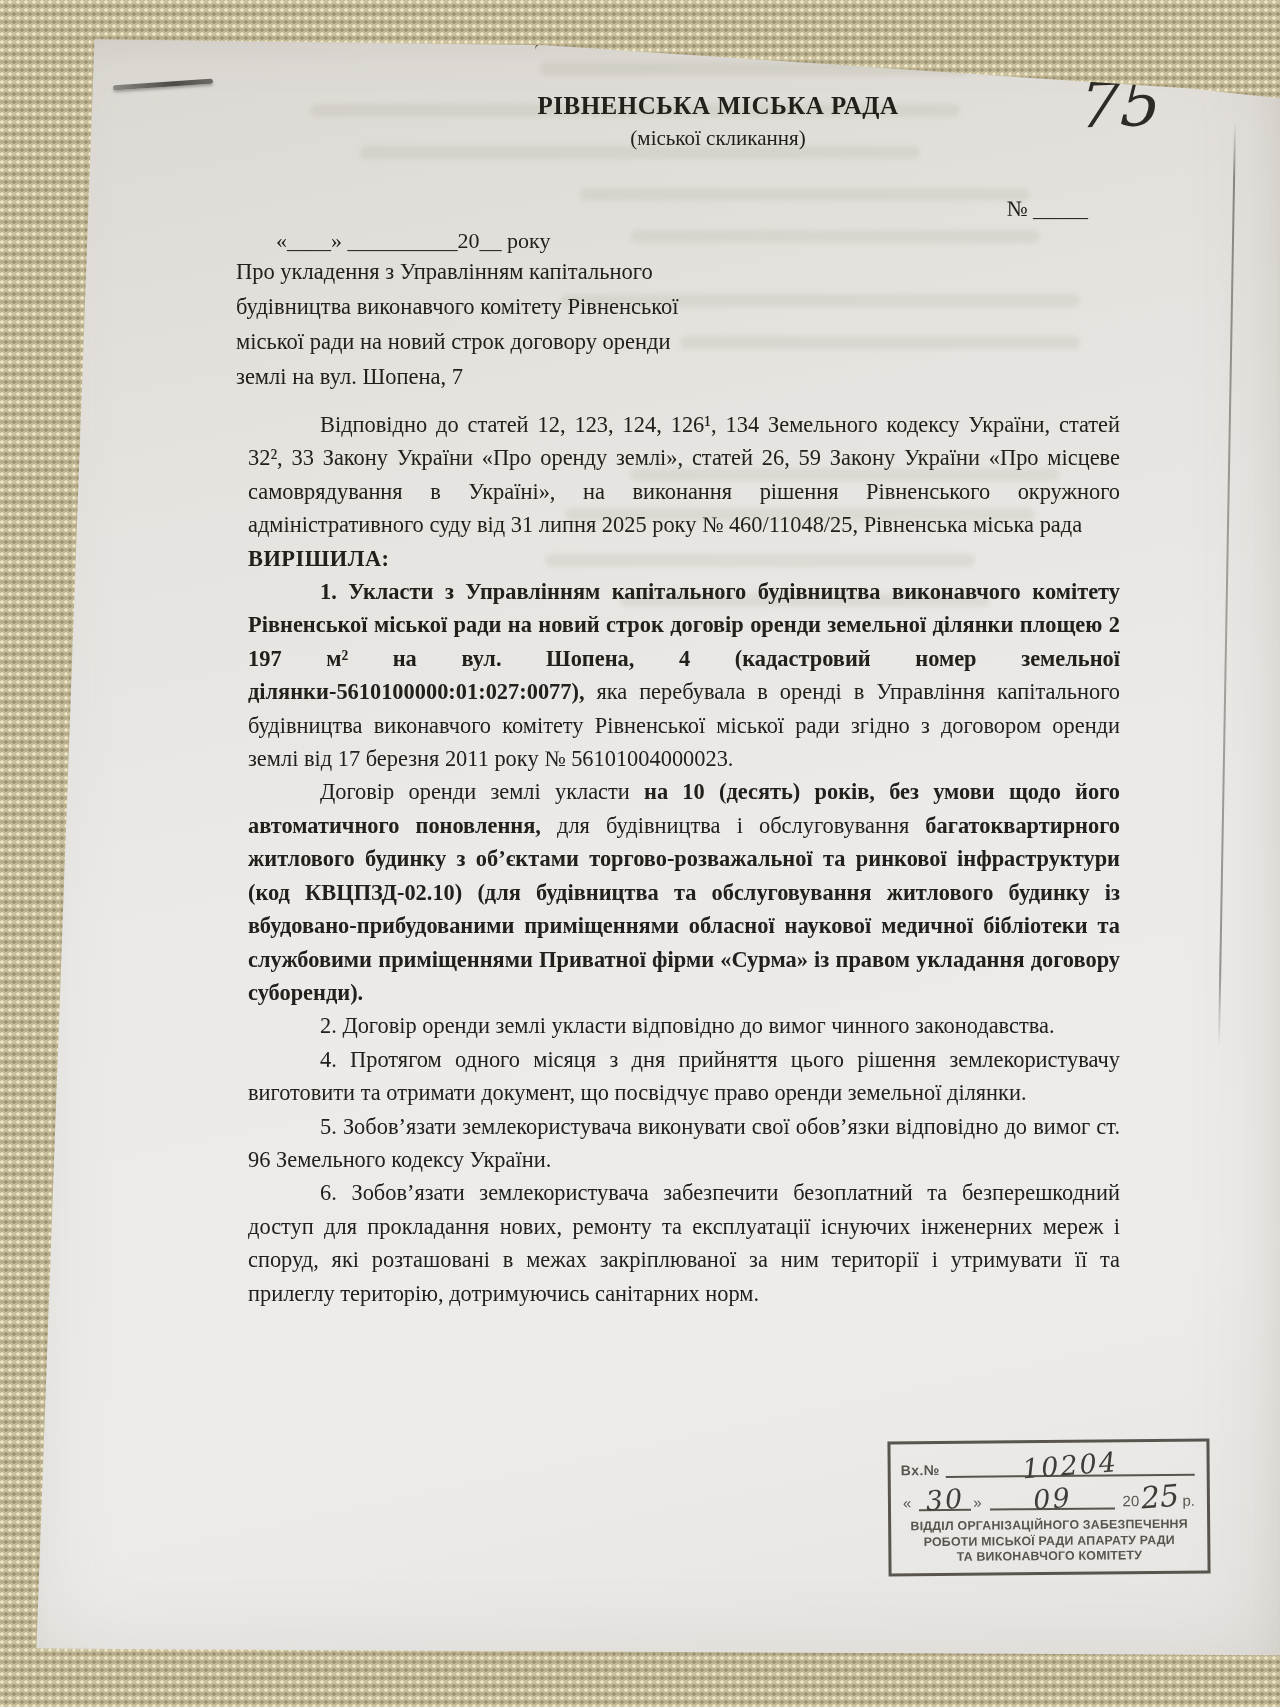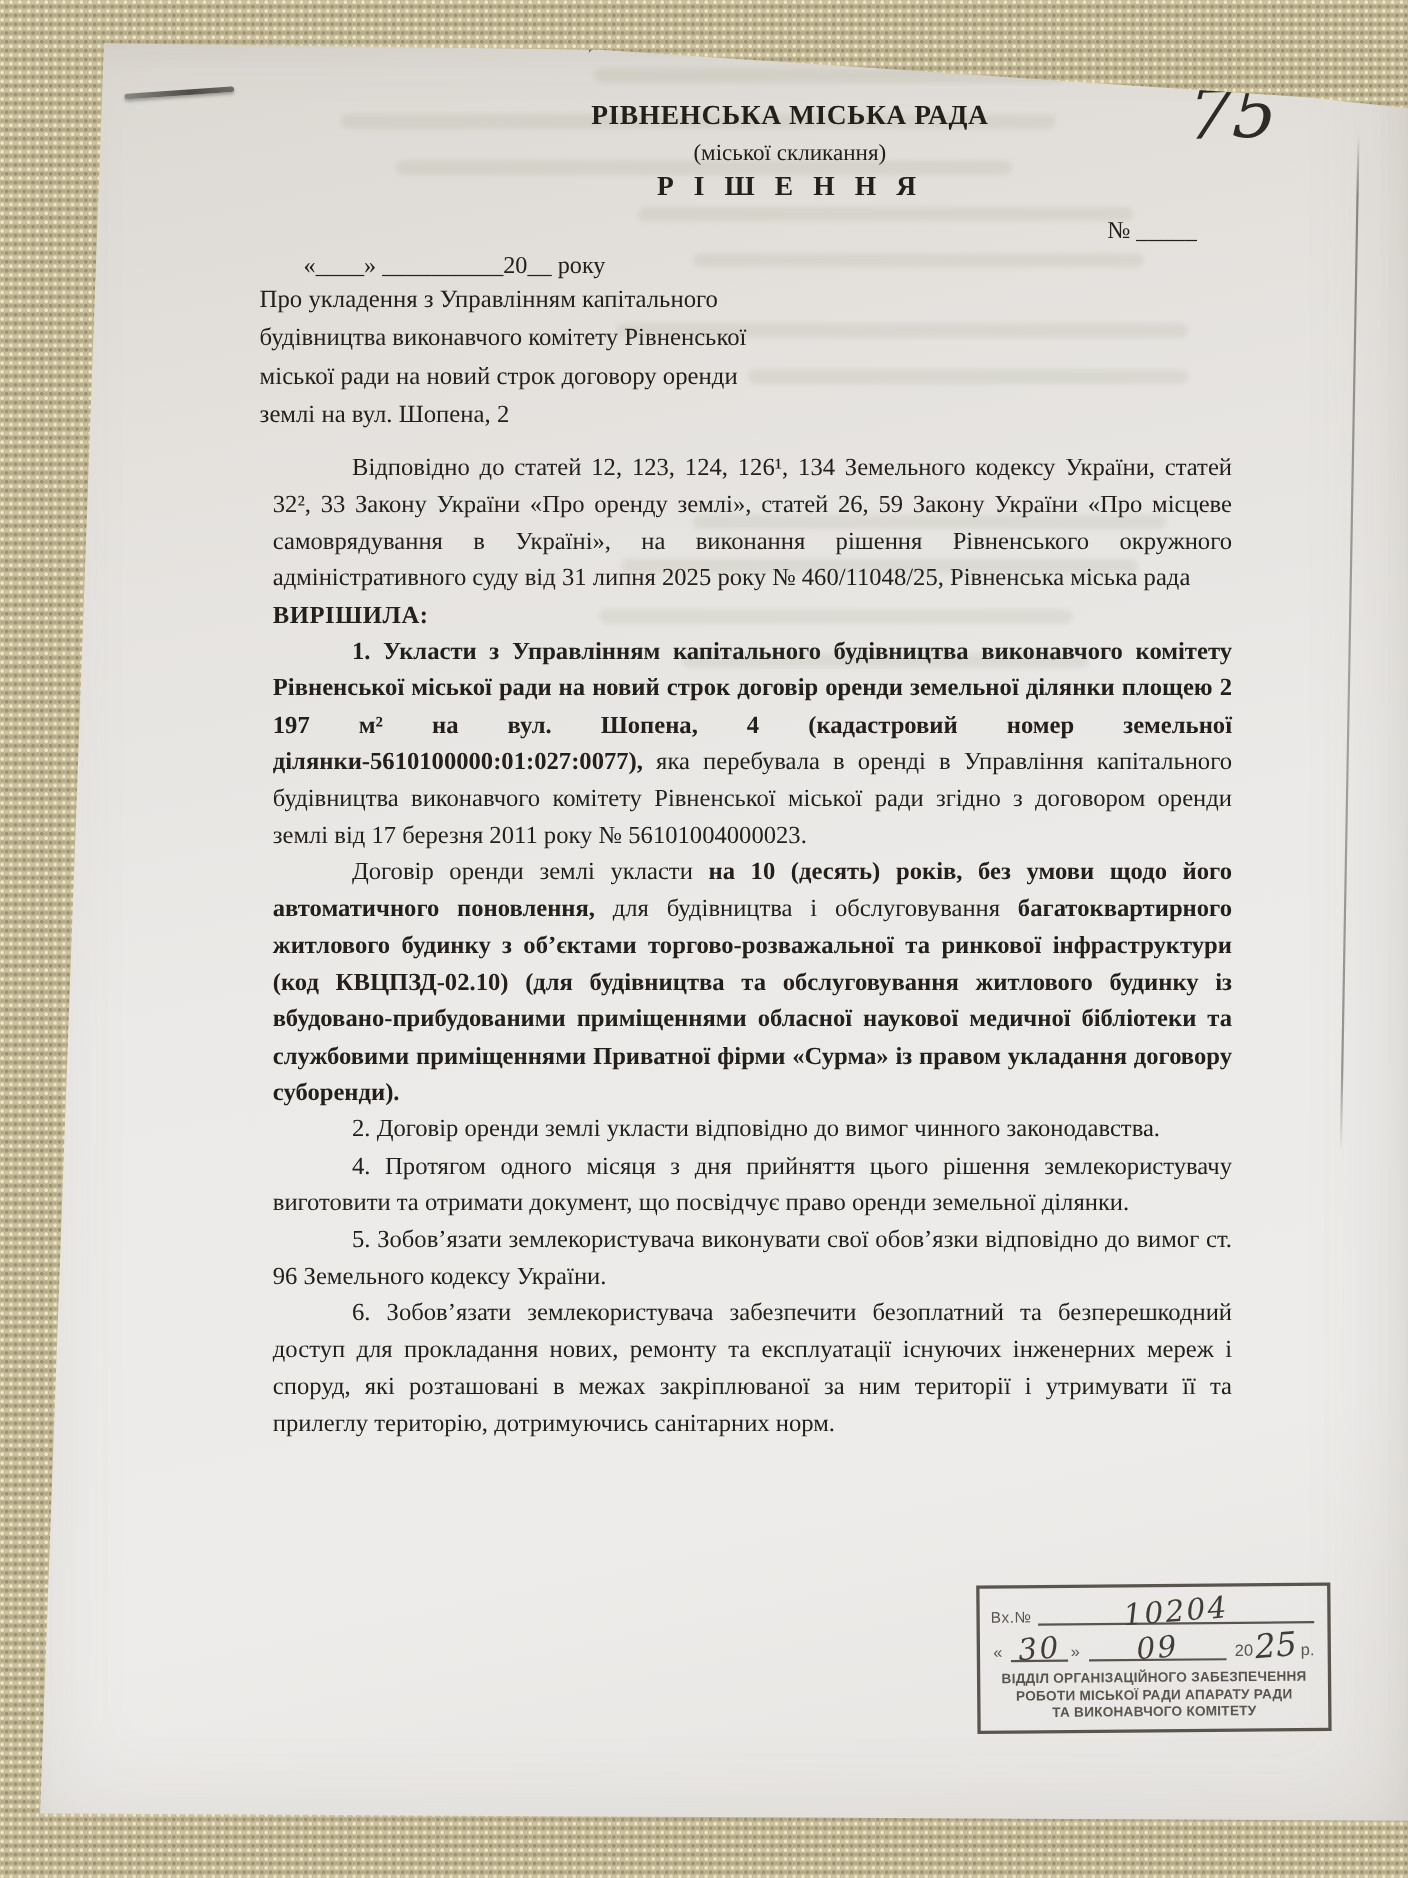--- a/index.html
+++ b/index.html
@@ -57,21 +57,21 @@
   .subject{position:absolute;left:216px;top:254px;font-size:22.5px;line-height:35px;}
   .main-text{position:absolute;left:228px;top:408px;width:872px;font-size:22.4px;
     line-height:33.4px;text-align:justify;}
   .main-text p{margin:0;text-indent:72px;}
   .main-text p.resolved{text-indent:0;font-weight:700;letter-spacing:.5px;}
   .main-text .bold{font-weight:700;}
   .stamp{position:absolute;left:868px;top:1440px;width:316px;border:3px solid #4a463e;
     color:#4a463e;transform:rotate(-.5deg);font-family:"Liberation Sans",sans-serif;
     opacity:.9;padding-bottom:7px;}
   .s-row1{display:flex;align-items:flex-end;padding:8px 12px 0 10px;height:26px;}
-  .s-label{font-size:14px;font-weight:400;letter-spacing:.5px;}
+  .s-label{font-size:14px;font-weight:700;letter-spacing:.5px;}
   .s-line{flex:1;border-bottom:2px solid #4a463e;margin-left:6px;position:relative;height:100%;}
   .s-line .hw{position:absolute;bottom:-4px;left:0;width:100%;text-align:center;
     font-size:27px;line-height:1;letter-spacing:2px;}
   .s-row2{display:flex;align-items:flex-end;padding:3px 12px 0 10px;height:30px;font-size:15px;}
   .s-q{padding:0 2px;}
   .s-line.day{flex:0 0 52px;}
   .s-line.month{flex:1;}
   .s-year{margin-left:8px;}
   .s-yy{font-size:30px;line-height:.8;margin-left:2px;display:inline-block;transform:rotate(-5deg);}
   .s-r{margin-left:3px;}
@@ -99,33 +99,32 @@
   <div class="staple"></div>
   <div class="pen-mark"></div>
   <div class="fold-line"></div>
 
   <div class="project-label">Проєкт</div>
   <div class="draft-number handwriting">75</div>
 
   <div class="doc-header">
     <div class="council">РІВНЕНСЬКА МІСЬКА РАДА</div>
     <div class="convocation">(міської скликання)</div>
-    <div class="doc-type">Р І Ш Е Н Н Я</div>
   </div>
 
   <div class="dateline">
     <span class="date-blank">«____» __________20__ року</span>
     <span class="number-blank">№ _____</span>
   </div>
 
   <div class="subject">
     <div>Про укладення з Управлінням капітального</div>
     <div>будівництва виконавчого комітету Рівненської</div>
     <div>міської ради на новий строк договору оренди</div>
-    <div>землі на вул. Шопена, 2</div>
+    <div>землі на вул. Шопена, 7</div>
   </div>
 
   <div class="main-text">
     <p class="intro">Відповідно до статей 12, 123, 124, 126¹, 134 Земельного кодексу України, статей 32², 33 Закону України «Про оренду землі», статей 26, 59 Закону України «Про місцеве самоврядування в Україні», на виконання рішення Рівненського окружного адміністративного суду від 31 липня 2025 року № 460/11048/25, Рівненська міська рада</p>
     <p class="resolved">ВИРІШИЛА:</p>
     <p class="item"><span class="bold">1. Укласти з Управлінням капітального будівництва виконавчого комітету Рівненської міської ради на новий строк договір оренди земельної ділянки площею 2 197 м² на вул. Шопена, 4 (кадастровий номер земельної ділянки-5610100000:01:027:0077),</span><span> яка перебувала в оренді в Управління капітального будівництва виконавчого комітету Рівненської міської ради згідно з договором оренди землі від 17 березня 2011 року № 56101004000023.</span></p>
     <p class="item"><span>Договір оренди землі укласти </span><span class="bold">на 10 (десять) років, без умови щодо його автоматичного поновлення,</span><span> для будівництва і обслуговування </span><span class="bold">багатоквартирного житлового будинку з об’єктами торгово-розважальної та ринкової інфраструктури (код КВЦПЗД-02.10) (для будівництва та обслуговування житлового будинку із вбудовано-прибудованими приміщеннями обласної наукової медичної бібліотеки та службовими приміщеннями Приватної фірми «Сурма» із правом укладання договору суборенди).</span></p>
     <p class="item"><span>2. Договір оренди землі укласти відповідно до вимог чинного законодавства.</span></p>
     <p class="item"><span>4. Протягом одного місяця з дня прийняття цього рішення землекористувачу виготовити та отримати документ, що посвідчує право оренди земельної ділянки.</span></p>
     <p class="item"><span>5. Зобов’язати землекористувача виконувати свої обов’язки відповідно до вимог ст. 96 Земельного кодексу України.</span></p>

